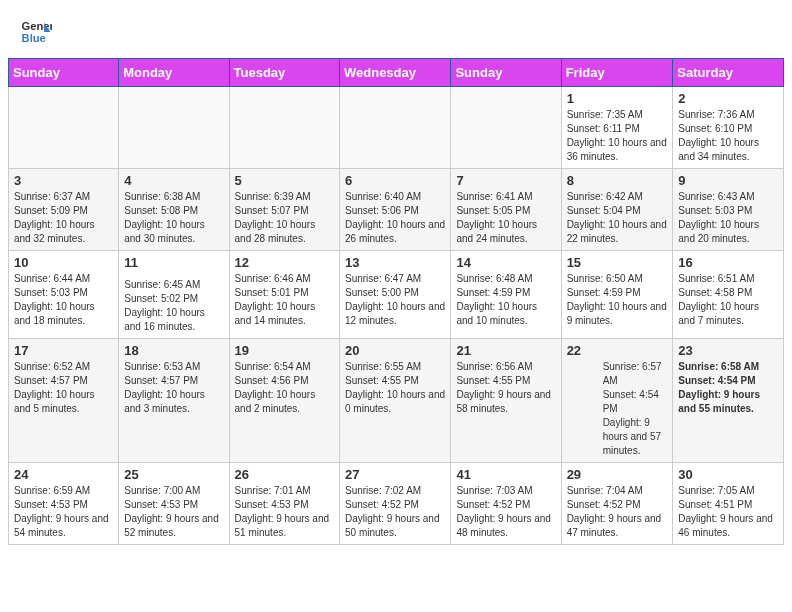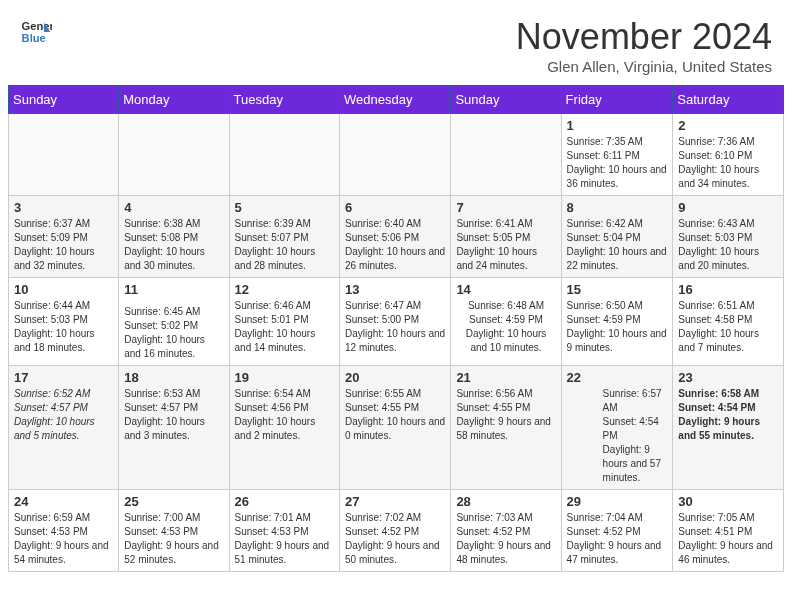--- a/index.html
+++ b/index.html
@@ -35,24 +35,24 @@
     .location {
       font-size: 15px;
       color: #555;
     }
     .calendar {
       width: 100%;
       border-collapse: collapse;
       margin: 0;
     }
     .calendar th {
-      background: #6d28d9;
+      background: #d946ef;
       color: #fff;
       font-size: 13px;
-      font-weight: normal;
+      font-weight: bold;
       padding: 6px 4px;
       text-align: left;
       border: 1px solid #2a5a9f;
     }
     .calendar td {
       border: 1px solid #ccc;
       vertical-align: top;
       padding: 4px 5px;
       width: 113px;
       min-height: 80px;
@@ -83,24 +83,20 @@
 </head>
 <body>
 
 <div class="header">
   <div class="logo">
     <svg class="logo-icon" viewBox="0 0 40 40" xmlns="http://www.w3.org/2000/svg">
       <text x="2" y="18" font-size="14" font-weight="bold" fill="#333">General</text>
       <text x="2" y="32" font-size="14" font-weight="bold" fill="#3a7abf">Blue</text>
       <polygon points="30,8 38,20 30,20" fill="#3a7abf"></polygon>
     </svg>
-  </div>
-  <div class="title-section">
-    <div class="month-title">November 2024</div>
-    <div class="location">Glen Allen, Virginia, United States</div>
   </div>
 </div>
 
 <div class="wrapper">
   <table class="calendar">
     <thead>
       <tr>
       <th>Sunday</th>
           <th>Monday</th>
           <th>Tuesday</th>
@@ -194,41 +190,41 @@
 Daylight: 10 hours and 14 minutes.</div>
           </td>
           <td>
             <span class="day-number">13</span>
             <div class="day-info" style="white-space: pre-line;">Sunrise: 6:47 AM
 Sunset: 5:00 PM
 Daylight: 10 hours and 12 minutes.</div>
           </td>
           <td>
             <span class="day-number">14</span>
-            <div class="day-info" style="white-space: pre-line; text-align: center;">Sunrise: 6:48 AM
+            <div class="day-info" style="white-space: pre-line;">Sunrise: 6:48 AM
 Sunset: 4:59 PM
 Daylight: 10 hours and 10 minutes.</div>
           </td>
           <td>
             <span class="day-number">15</span>
             <div class="day-info" style="white-space: pre-line;">Sunrise: 6:50 AM
 Sunset: 4:59 PM
 Daylight: 10 hours and 9 minutes.</div>
           </td>
           <td>
             <span class="day-number">16</span>
             <div class="day-info" style="white-space: pre-line;">Sunrise: 6:51 AM
 Sunset: 4:58 PM
 Daylight: 10 hours and 7 minutes.</div>
           </td>
         </tr>
         <tr>
           <td>
             <span class="day-number">17</span>
-            <div class="day-info" style="white-space: pre-line; font-style: italic;">Sunrise: 6:52 AM
+            <div class="day-info" style="white-space: pre-line;">Sunrise: 6:52 AM
 Sunset: 4:57 PM
 Daylight: 10 hours and 5 minutes.</div>
           </td>
           <td>
             <span class="day-number">18</span>
             <div class="day-info" style="white-space: pre-line;">Sunrise: 6:53 AM
 Sunset: 4:57 PM
 Daylight: 10 hours and 3 minutes.</div>
           </td>
           <td>
@@ -281,21 +277,21 @@
 Sunset: 4:53 PM
 Daylight: 9 hours and 51 minutes.</div>
           </td>
           <td>
             <span class="day-number">27</span>
             <div class="day-info" style="white-space: pre-line;">Sunrise: 7:02 AM
 Sunset: 4:52 PM
 Daylight: 9 hours and 50 minutes.</div>
           </td>
           <td>
-            <span class="day-number">28</span>
+            <span class="day-number">41</span>
             <div class="day-info" style="white-space: pre-line;">Sunrise: 7:03 AM
 Sunset: 4:52 PM
 Daylight: 9 hours and 48 minutes.</div>
           </td>
           <td>
             <span class="day-number">29</span>
             <div class="day-info" style="white-space: pre-line;">Sunrise: 7:04 AM
 Sunset: 4:52 PM
 Daylight: 9 hours and 47 minutes.</div>
           </td>

